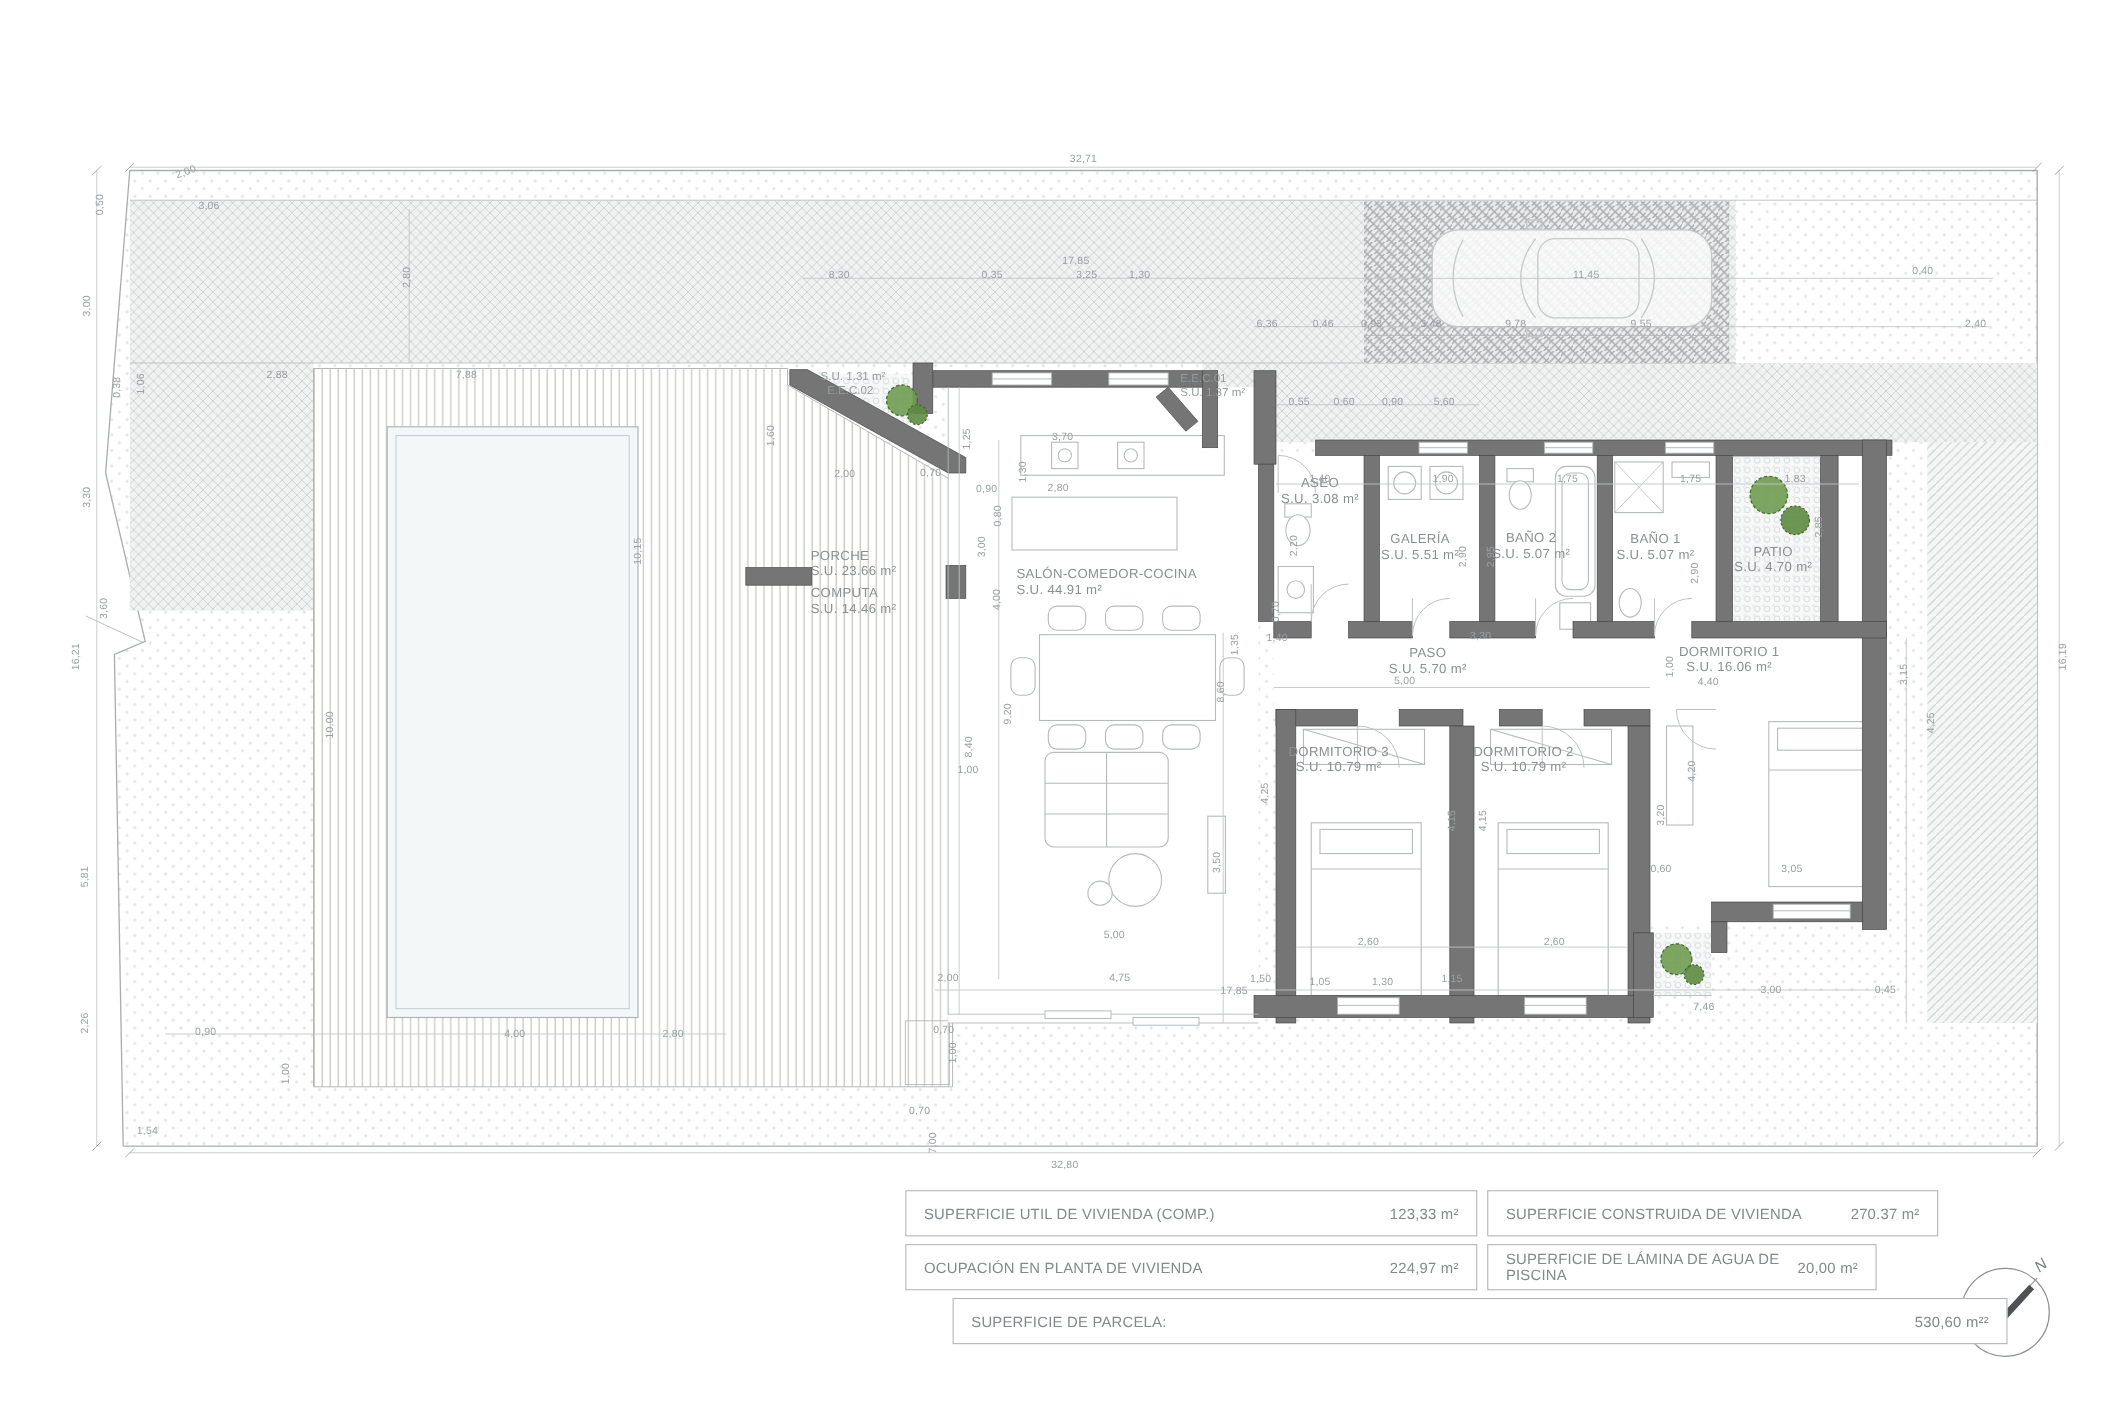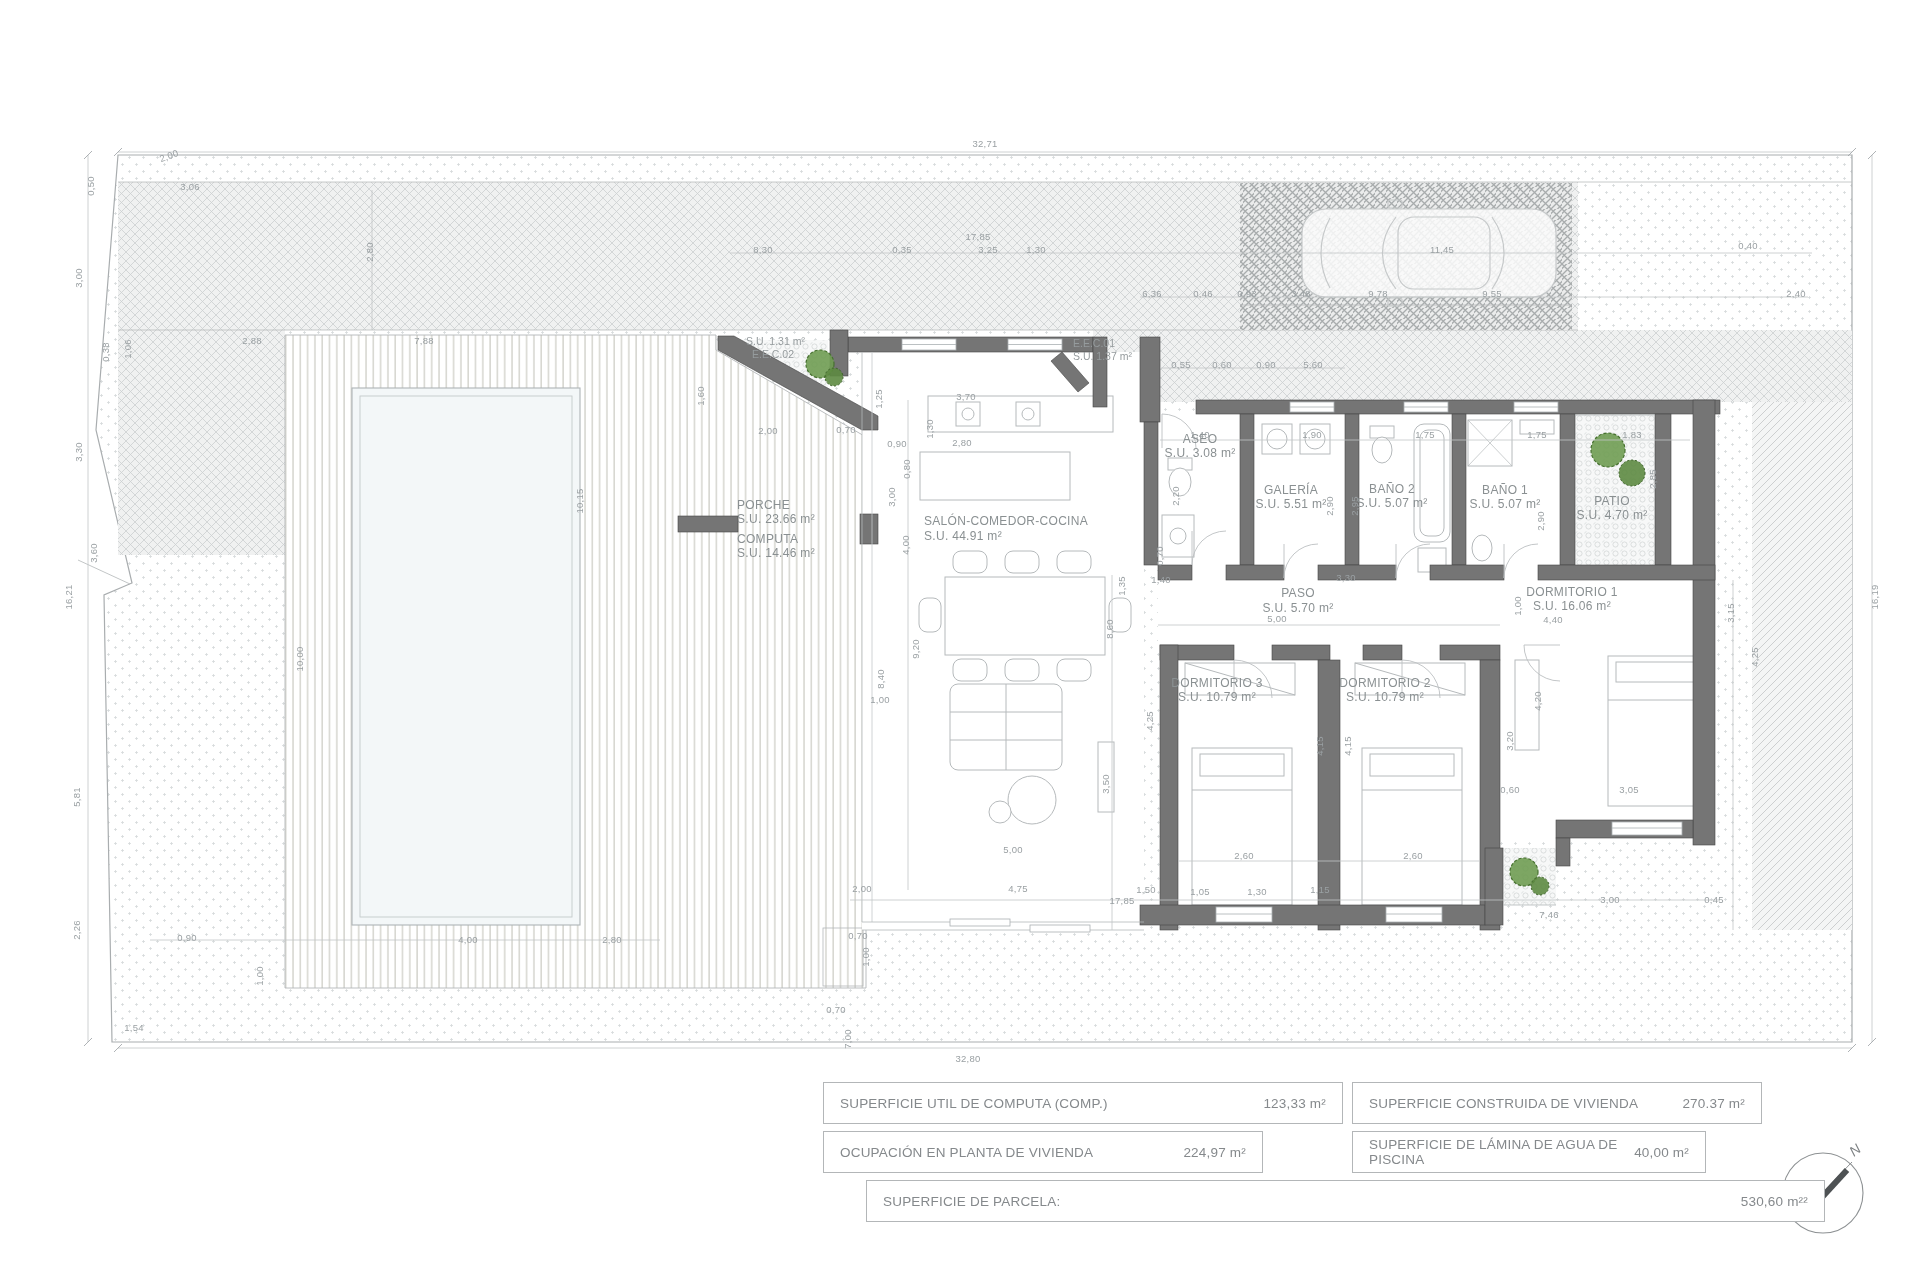--- a/index.html
+++ b/index.html
@@ -435,33 +435,33 @@
 
   <g>
     <circle cx="1823" cy="1193" r="40" fill="none" stroke="#8d9193" stroke-width="1.1"></circle>
     <line x1="1794" y1="1222" x2="1852" y2="1162" stroke="#8d9193" stroke-width="1"></line>
     <line x1="1814" y1="1206" x2="1847" y2="1170" stroke="#4e5254" stroke-width="6"></line>
     <text x="1854" y="1157" font-size="14" font-style="italic" fill="#7d8183" transform="rotate(-38 1854 1157)">N</text>
   </g>
 </svg>
 
 <div class="tbl" style="left:823px;top:1082px;width:520px;">
-  <span>SUPERFICIE UTIL  DE COMPUTA (COMP.)</span>
+  <span>SUPERFICIE UTIL  DE VIVIENDA (COMP.)</span>
   <span class="val">123,33  m²</span>
 </div>
 <div class="tbl" style="left:1352px;top:1082px;width:410px;">
   <span>SUPERFICIE CONSTRUIDA DE VIVIENDA</span>
   <span class="val">270.37  m²</span>
 </div>
-<div class="tbl" style="left:823px;top:1131px;width:440px;">
+<div class="tbl" style="left:823px;top:1131px;width:520px;">
   <span>OCUPACIÓN EN PLANTA DE VIVIENDA</span>
   <span class="val">224,97 m²</span>
 </div>
 <div class="tbl" style="left:1352px;top:1131px;width:354px;">
   <span>SUPERFICIE DE LÁMINA DE AGUA DE PISCINA</span>
-  <span class="val">40,00  m²</span>
+  <span class="val">20,00  m²</span>
 </div>
 <div class="tbl" style="left:866px;top:1180px;width:959px;justify-content:space-between;">
   <span>SUPERFICIE DE PARCELA:</span>
   <span class="val">530,60 m²²</span>
 </div>
 
 </div>
 
 </body></html>

